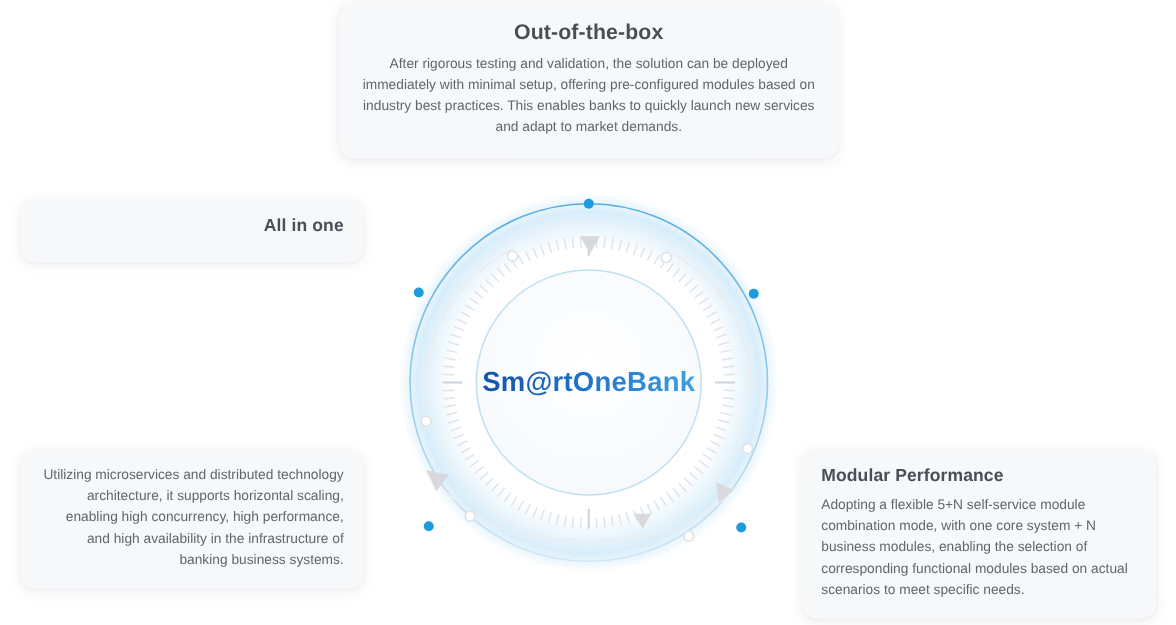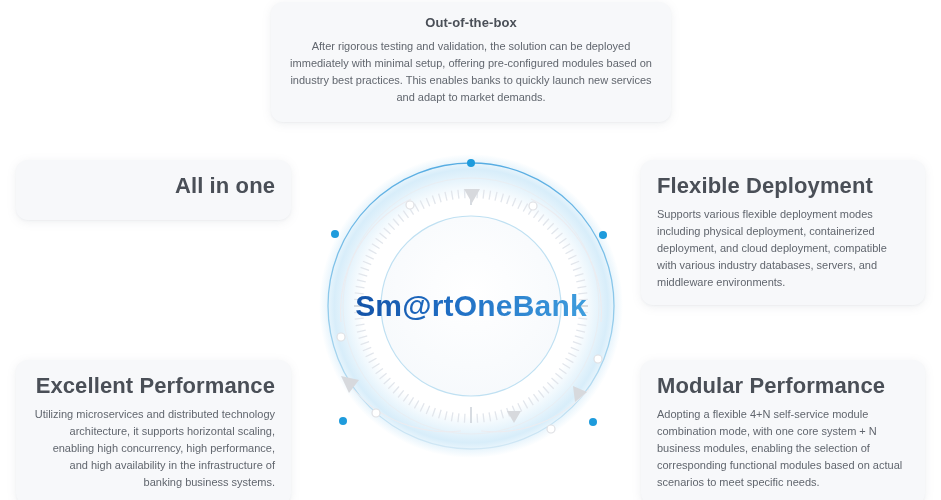--- a/index.html
+++ b/index.html
@@ -28,42 +28,42 @@
   .card {
     position: absolute;
     background: #f7f8fa;
     border-radius: 12px;
     box-sizing: border-box;
     box-shadow: 0 2px 10px rgba(120,130,145,0.13),
                 0 1px 2px rgba(120,130,145,0.06);
   }
   .card-title {
     color: #4a4f57;
-    font-size: 22px;
+    font-size: 14px;
     font-weight: bold;
     line-height: 1.25;
     margin: 0 0 6px 0;
     letter-spacing: 0.1px;
   }
   .card-body {
     color: #61666e;
     font-size: 11px;
     line-height: 1.55;
     margin: 0;
   }
 
   
   .card-top {
     left: 271px;
     top: 2px;
     width: 400px;
     padding: 13px 18px 16px 18px;
     text-align: center;
   }
-  .card-top .card-title { font-size: 13px; margin-bottom: 7px; }
+  .card-top .card-title { font-size: 17px; margin-bottom: 7px; }
 
   
   .card-left {
     left: 16px;
     width: 275px;
     padding: 12px 16px 14px 16px;
     text-align: right;
   }
   .card-l1 { top: 160px; }
   .card-l2 { top: 360px; }
@@ -93,21 +93,21 @@
     left: 0;
     top: 0;
     width: 320px;
     height: 320px;
     display: flex;
     align-items: center;
     justify-content: center;
     pointer-events: none;
   }
   .emblem-label span {
-    font-size: 30px;
+    font-size: 22px;
     font-weight: bold;
     letter-spacing: 0.2px;
     background: linear-gradient(90deg, #1453a8 0%, #1f6ec4 42%, #3f9ede 100%);
     -webkit-background-clip: text;
     background-clip: text;
     color: transparent;
     -webkit-text-fill-color: transparent;
   }
 </style>
 </head>
@@ -301,27 +301,22 @@
   <div class="card card-top">
     <p class="card-title">Out-of-the-box</p>
     <p class="card-body">After rigorous testing and validation, the solution can be deployed immediately with minimal setup, offering pre-configured modules based on industry best practices. This enables banks to quickly launch new services and adapt to market demands.</p>
   </div>
 
   <div class="card card-left card-l1">
     <p class="card-title">All in one</p>
   </div>
 
   <div class="card card-left card-l2">
-    <p class="card-title">Excellent Performance</p>
     <p class="card-body">Utilizing microservices and distributed technology architecture, it supports horizontal scaling, enabling high concurrency, high performance, and high availability in the infrastructure of banking business systems.</p>
   </div>
 
-  <div class="card card-right card-r1">
-    <p class="card-title">Flexible Deployment</p>
-    <p class="card-body">Supports various flexible deployment modes including physical deployment, containerized deployment, and cloud deployment, compatible with various industry databases, servers, and middleware environments.</p>
-  </div>
 
   <div class="card card-right card-r2">
     <p class="card-title">Modular Performance</p>
-    <p class="card-body">Adopting a flexible 4+N self-service module combination mode, with one core system + N business modules, enabling the selection of corresponding functional modules based on actual scenarios to meet specific needs.</p>
+    <p class="card-body">Adopting a flexible 5+N self-service module combination mode, with one core system + N business modules, enabling the selection of corresponding functional modules based on actual scenarios to meet specific needs.</p>
   </div>
 
 </div>
 
 </body></html>

